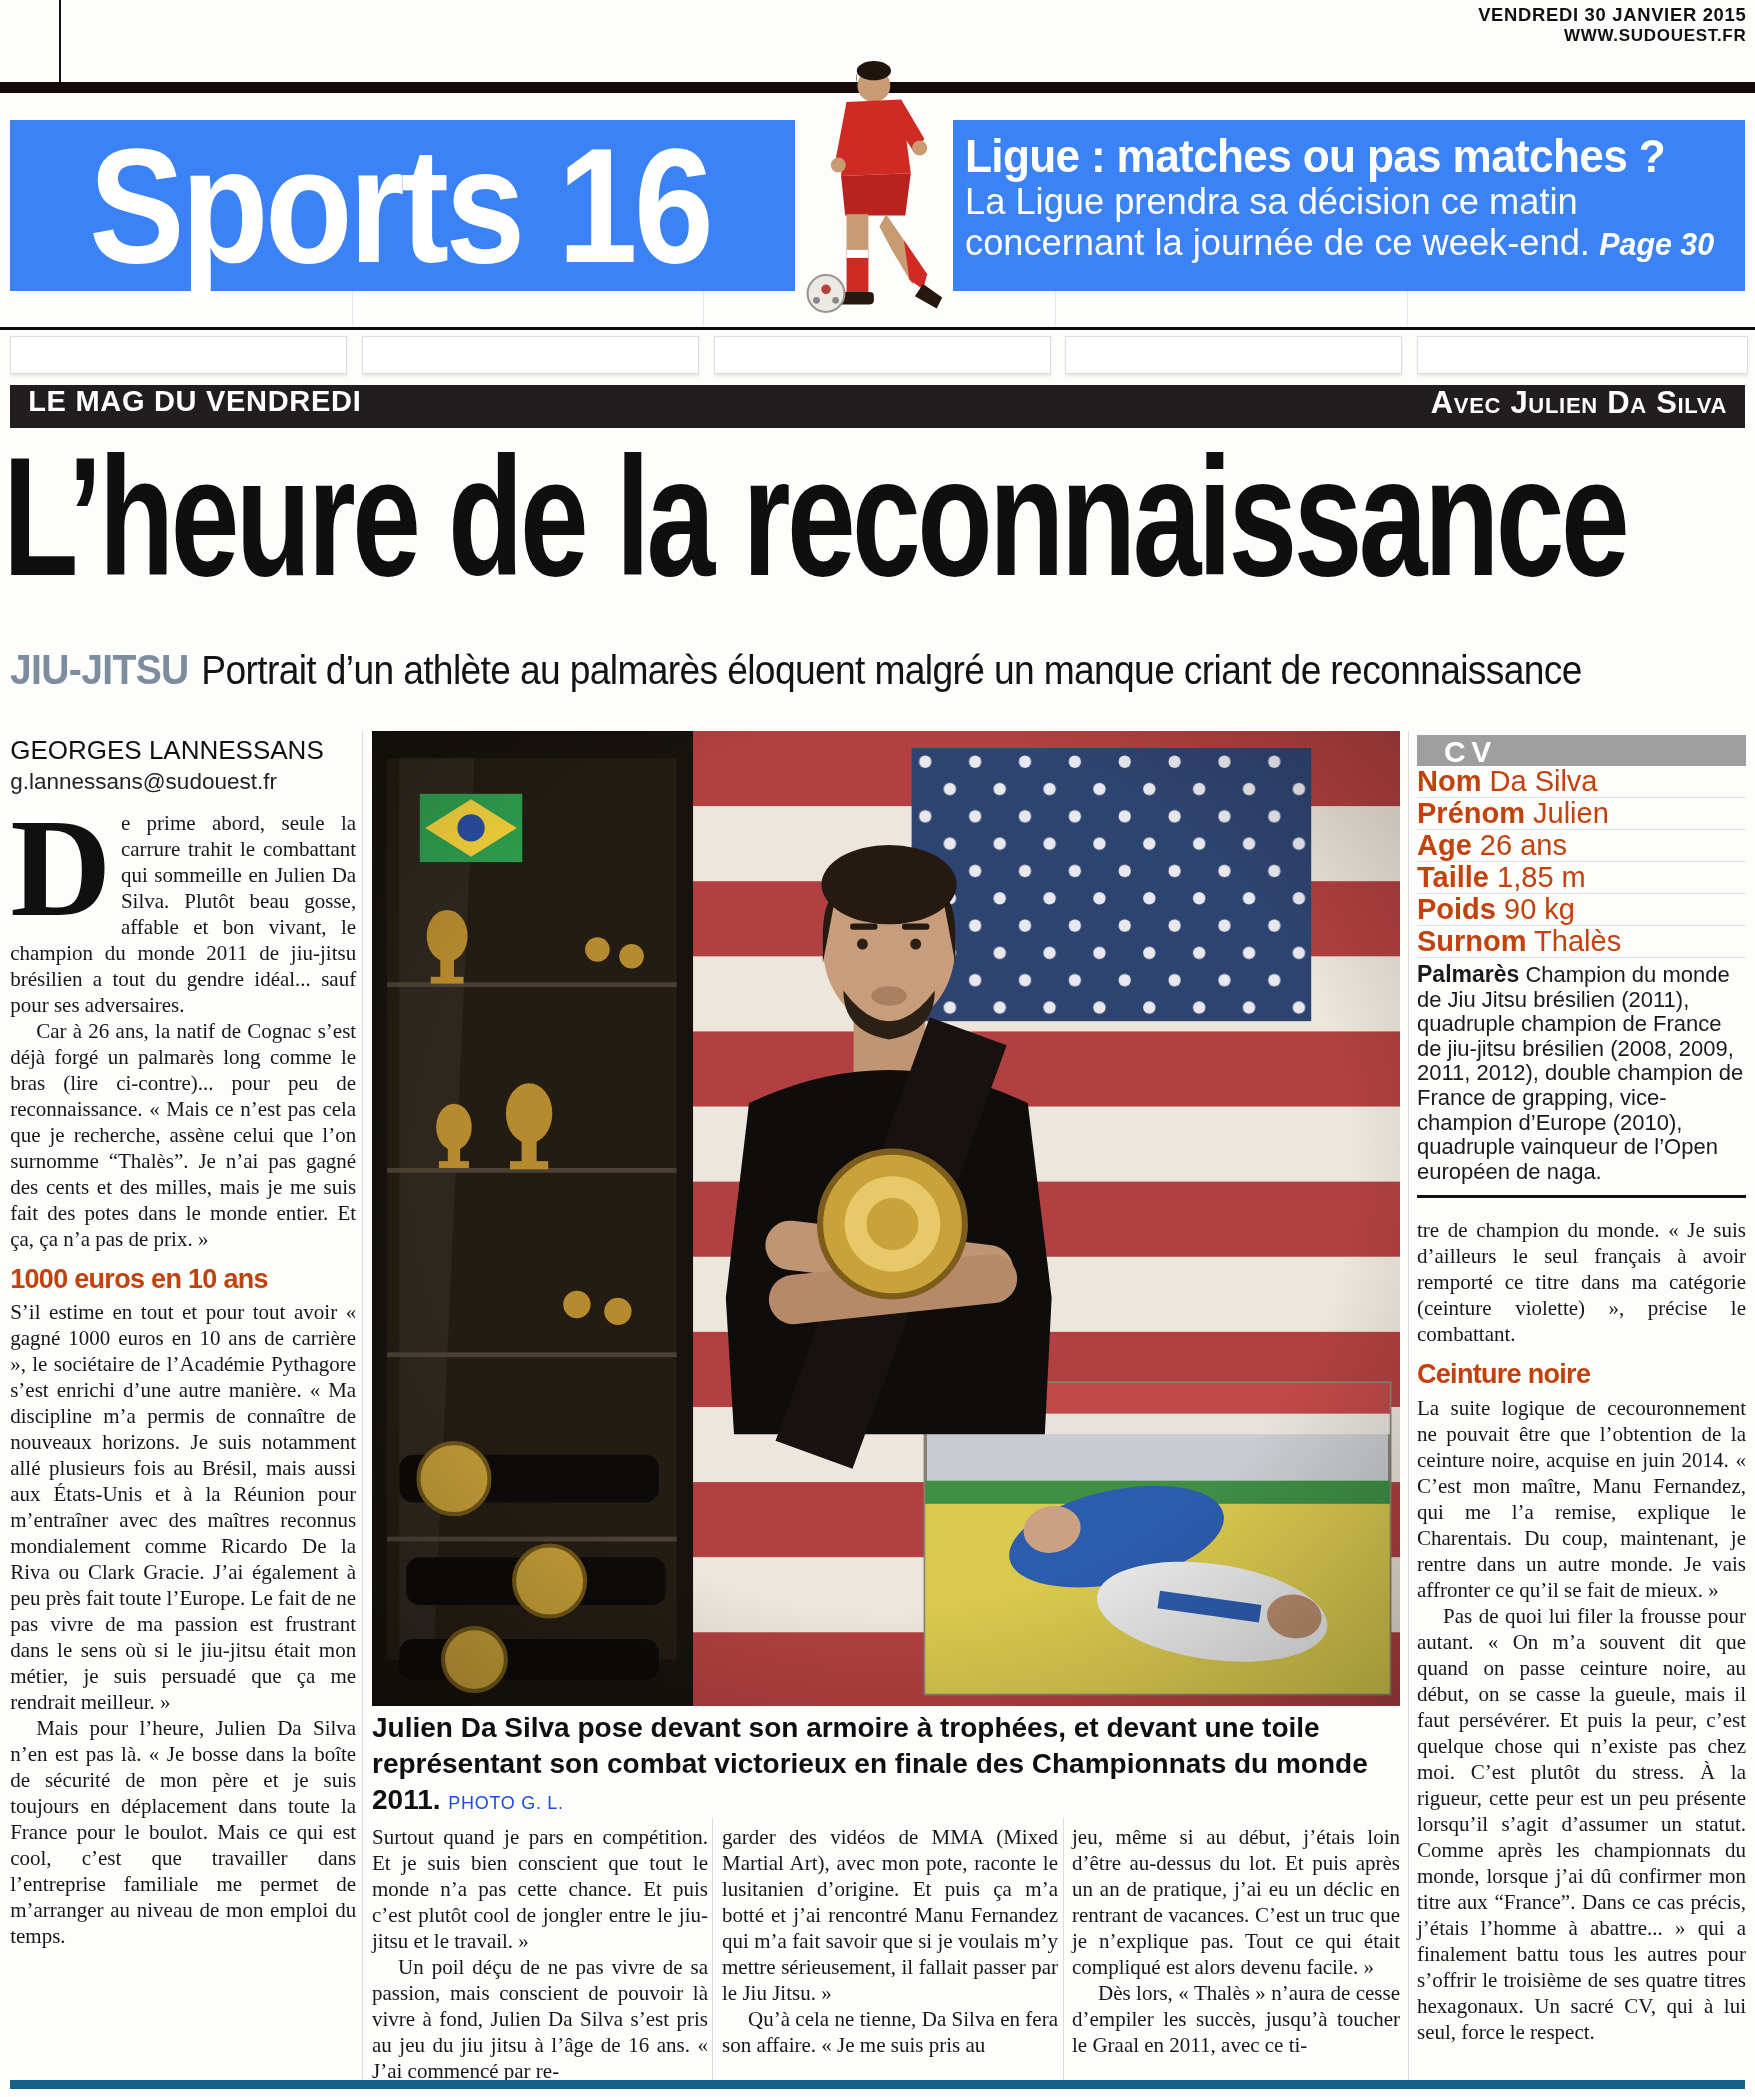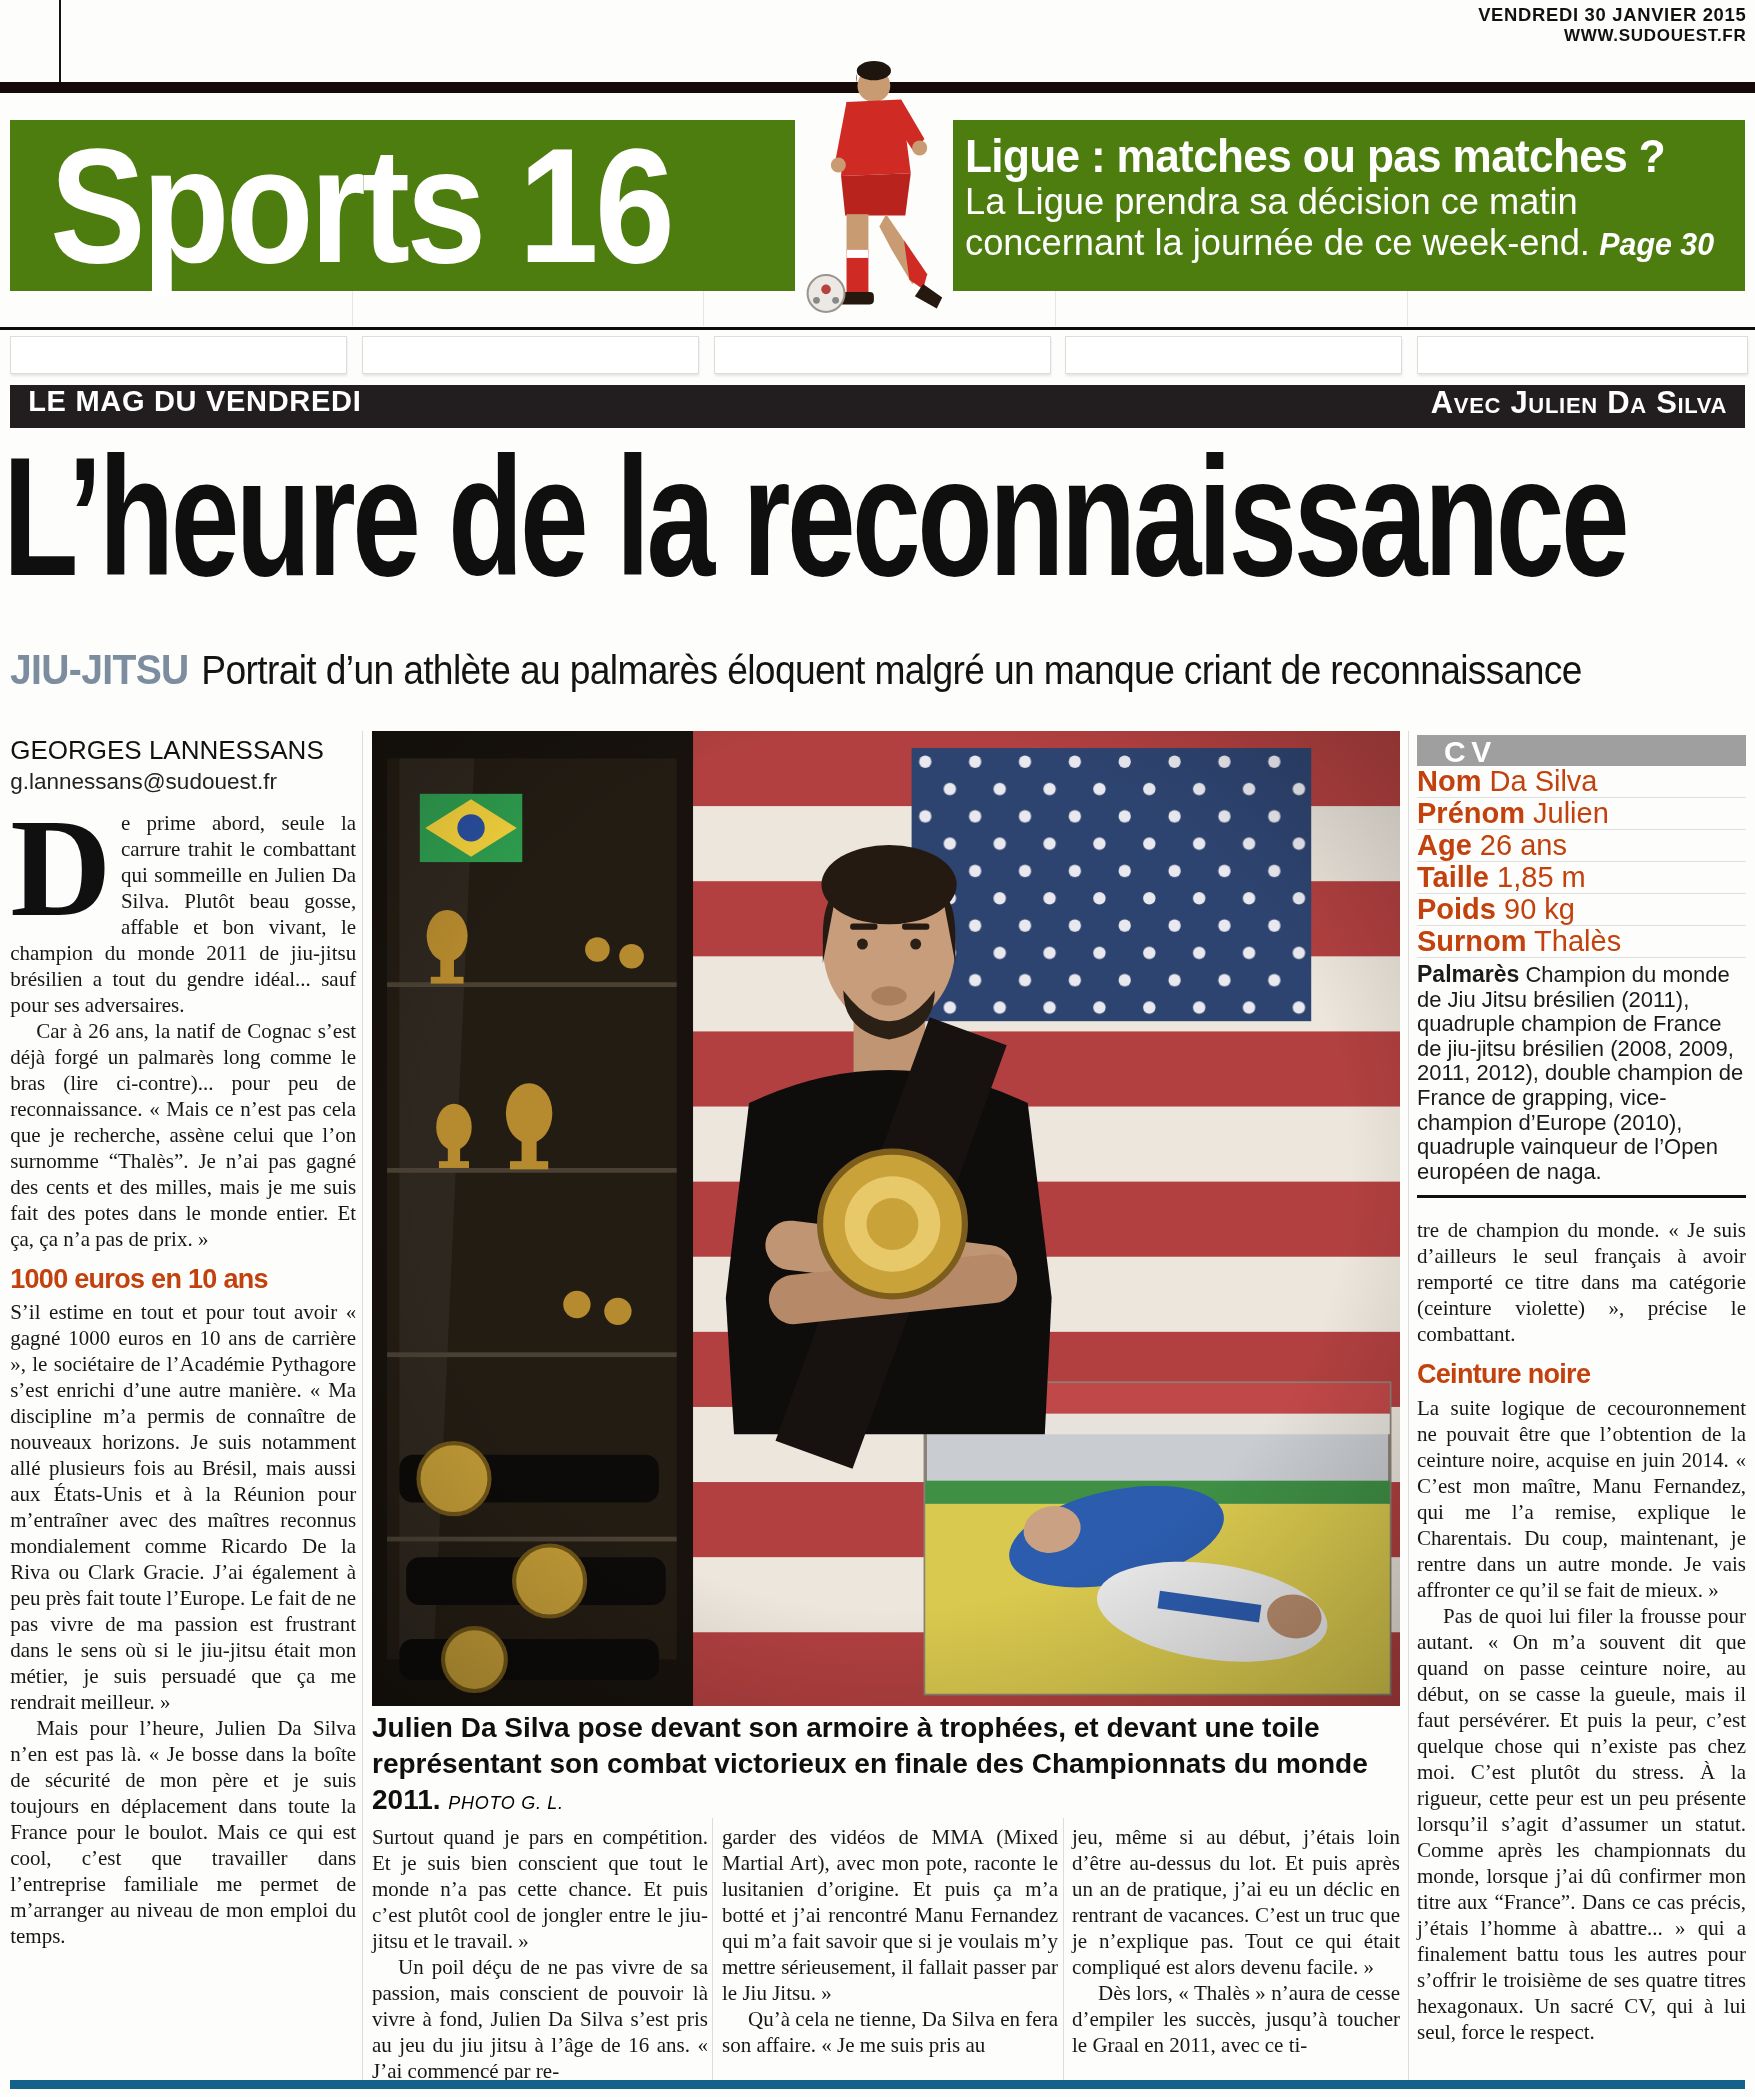--- a/index.html
+++ b/index.html
@@ -12,21 +12,21 @@
   .masthead .d1{font-weight:700;font-size:18.4px;letter-spacing:0.7px;}
   .masthead .d2{font-weight:700;font-size:17px;letter-spacing:0.7px;}
   .vert-tick{left:59px;top:0;width:2px;height:82px;background:#141414;}
   .top-rule{left:0;right:0;top:82px;height:11px;background:#160909;}
 
   
   .vline{background:#dcdcdc;width:1.4px;}
   .vfaint{background:#e6e6e6;width:1.4px;}
 
   
-  .hdr-box{background:#4d7c0f;}
+  .hdr-box{background:#3b82f6;justify-content:flex-end;}
   .hdr-left{left:10.2px;top:120px;width:785px;height:171px;display:flex;align-items:center;}
   .sports-title{color:#fff;font-weight:700;font-size:163px;line-height:163px;letter-spacing:-4.1px;
                 transform:scaleX(.88);transform-origin:0 50%;margin-left:40px;white-space:nowrap;}
   .hdr-right{left:953px;top:120px;width:792px;height:171px;padding:12.3px 0 0 12.3px;box-sizing:border-box;}
   .teaser-title{color:#fff;font-weight:700;font-size:46px;line-height:49px;letter-spacing:-0.7px;
                 transform:scaleX(.96);transform-origin:0 0;white-space:nowrap;}
   .teaser-line{color:#fff;font-weight:400;font-size:37px;line-height:41px;transform:scaleX(.98);transform-origin:0 0;white-space:nowrap;}
   .teaser-page{font-style:italic;font-weight:700;font-size:31px;margin-left:9.6px;}
 
   .rule2{left:0;right:0;top:327px;height:3.4px;background:#0d0d0d;}
@@ -60,21 +60,21 @@
            line-height:108px;margin:4.1px 9.6px 0 0;color:#101010;}
 
   .col1{left:10.2px;top:735px;width:346px;}
   .sidebar{left:1417px;top:735px;width:329px;}
   .bcol{top:1824px;width:336px;}
 
   
   .photo{left:372px;top:731px;width:1028px;height:975px;}
   .photo svg{display:block;width:100%;height:100%;}
   .caption{left:372px;top:1710px;width:1028px;font-weight:700;font-size:28px;line-height:36px;color:#0f0f0f;}
-  .credit{font-weight:400;font-size:18px;letter-spacing:0.7px;color:#000000;font-style:italic;}
+  .credit{font-weight:400;font-size:18px;letter-spacing:0.7px;color:#1d4ed8;}
 
   
   .cv-badge{background:#9f9f9f;height:31px;display:flex;align-items:flex-start;}
   .cv-badge span{color:#fff;font-weight:700;font-size:30px;letter-spacing:5.5px;margin-left:27px;}
   .cv-row{font-size:29px;line-height:31px;color:#c2410c;border-bottom:0.7px solid #e0e0e0;}
   .cv-row b{font-weight:700;}
   .cv-palmares{font-size:22px;line-height:24.6px;color:#1a1a1a;margin:4.1px 0 0 0;text-align:left;}
   .cv-palmares b{font-size:23px;}
   .cv-rule{height:2.7px;background:#101010;margin-top:11px;}
   .sidebar .serif-block{margin-top:19px;}

